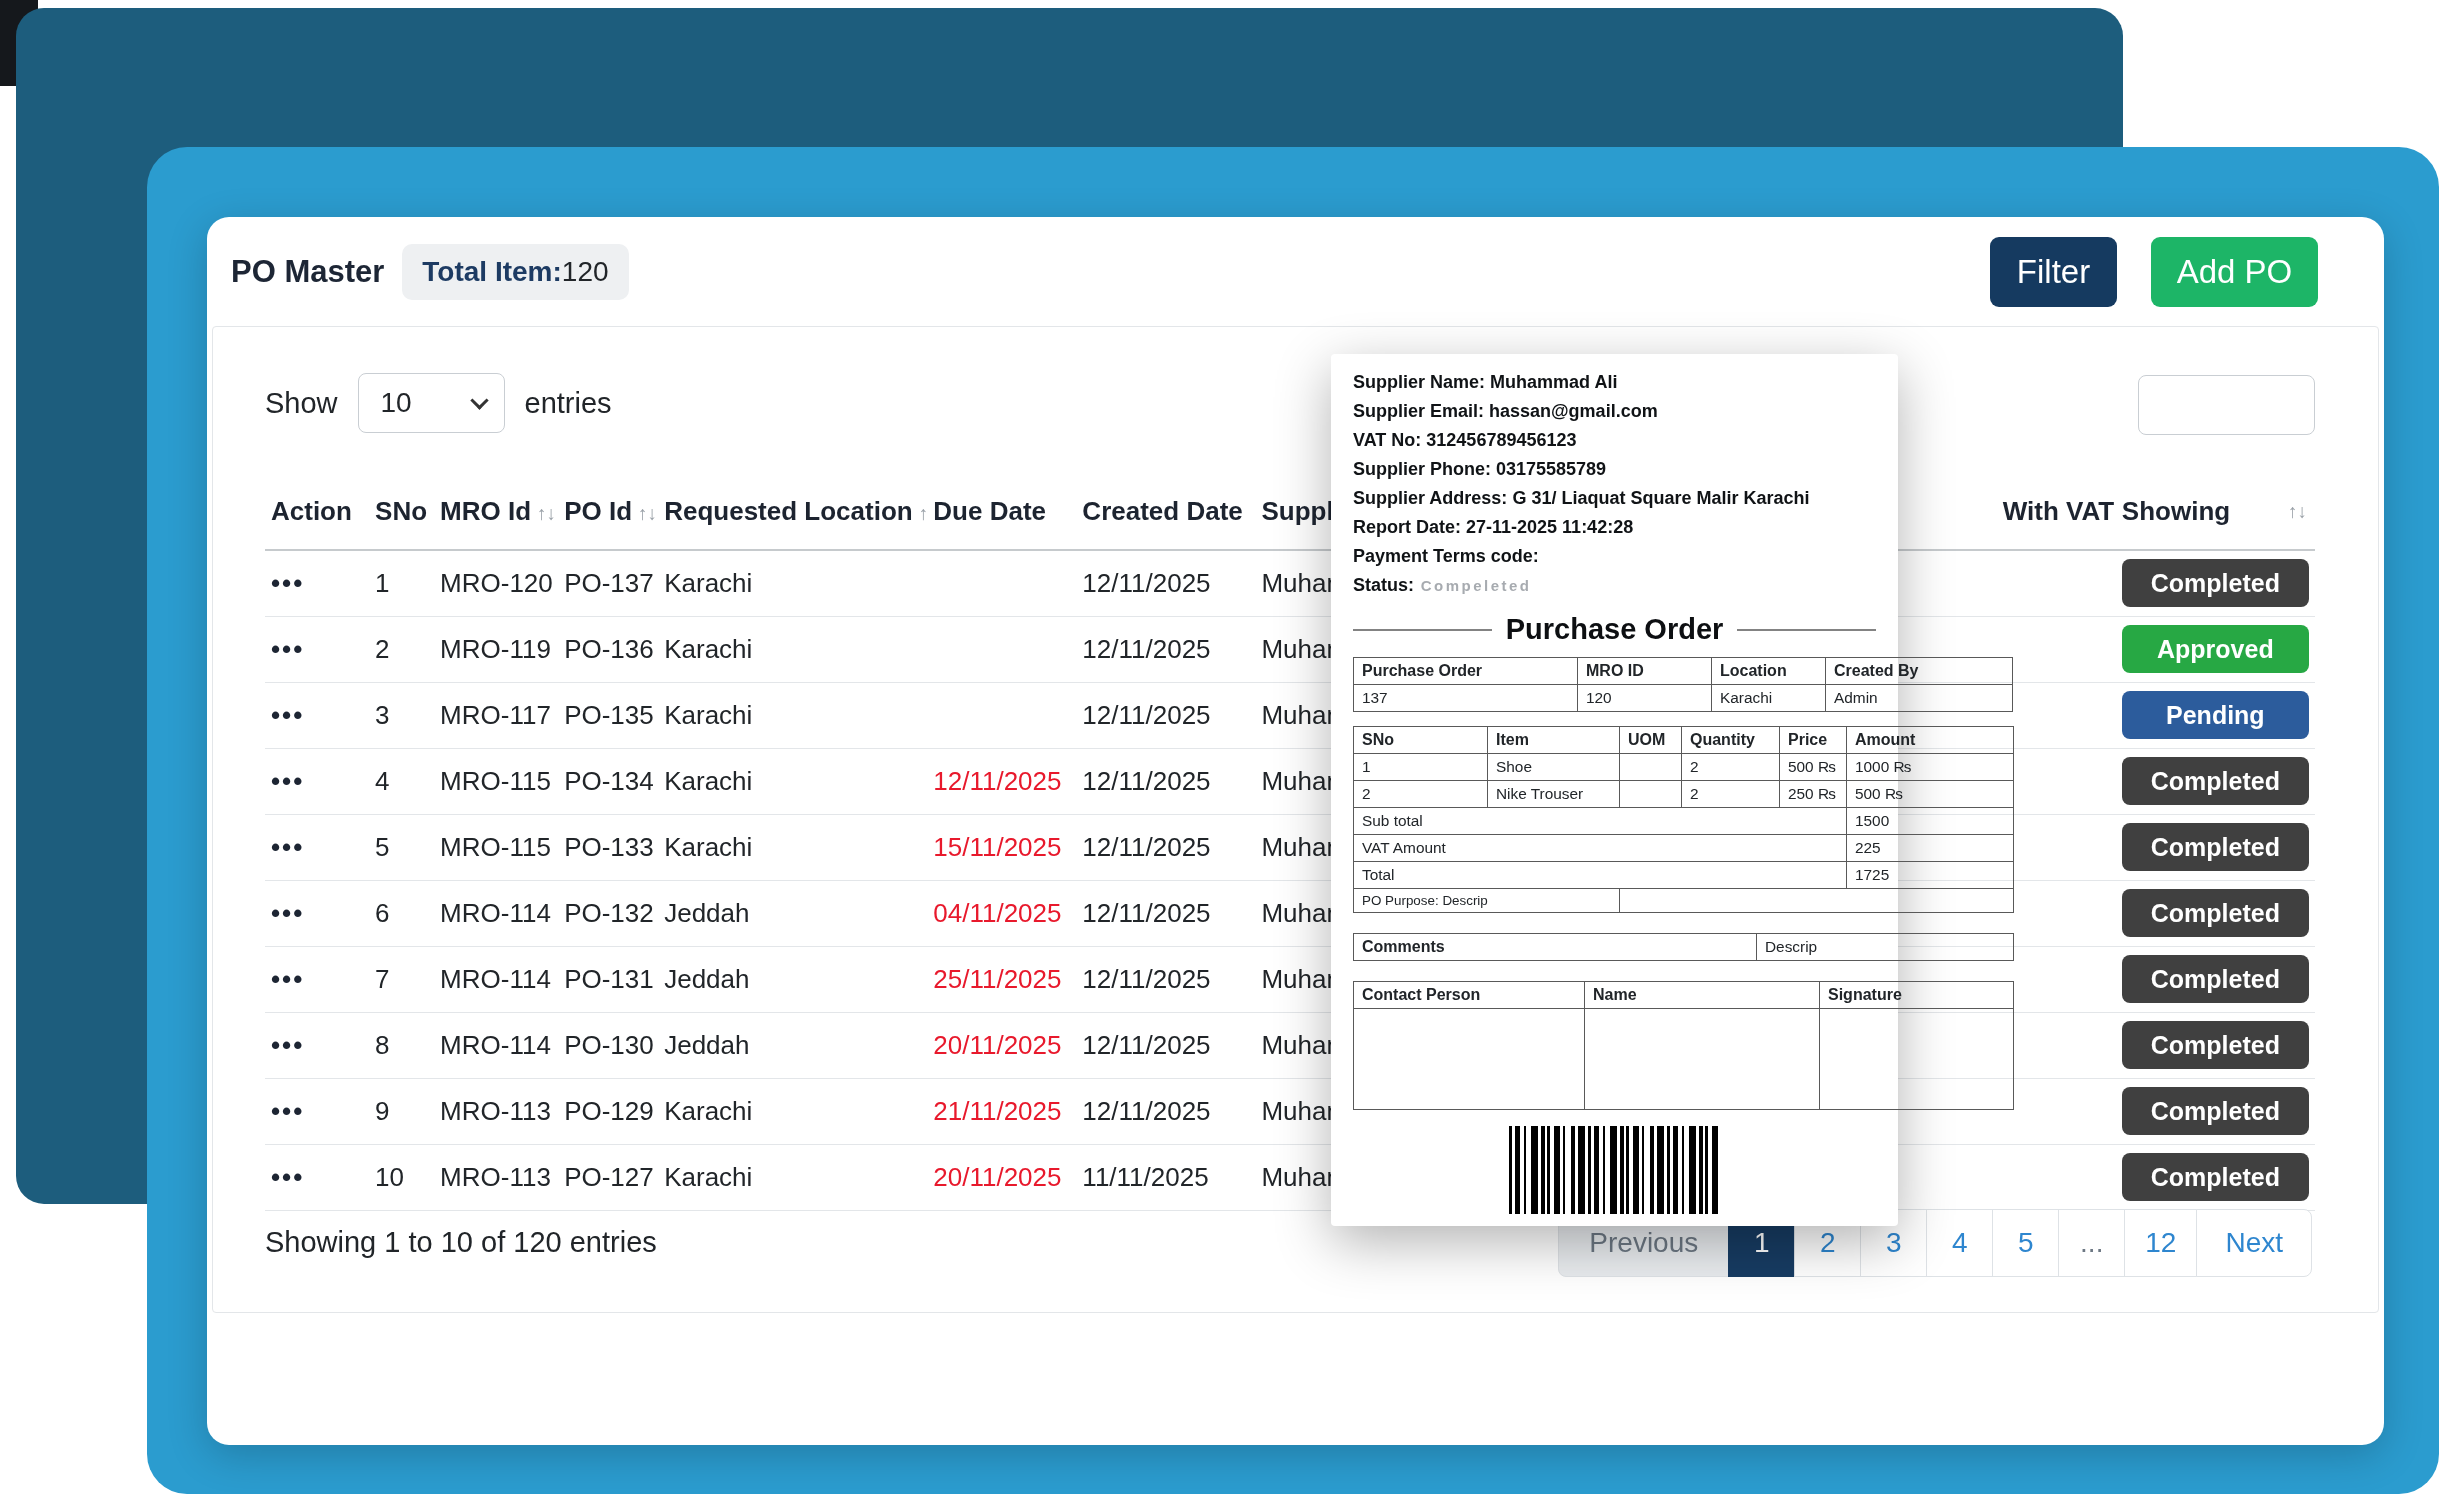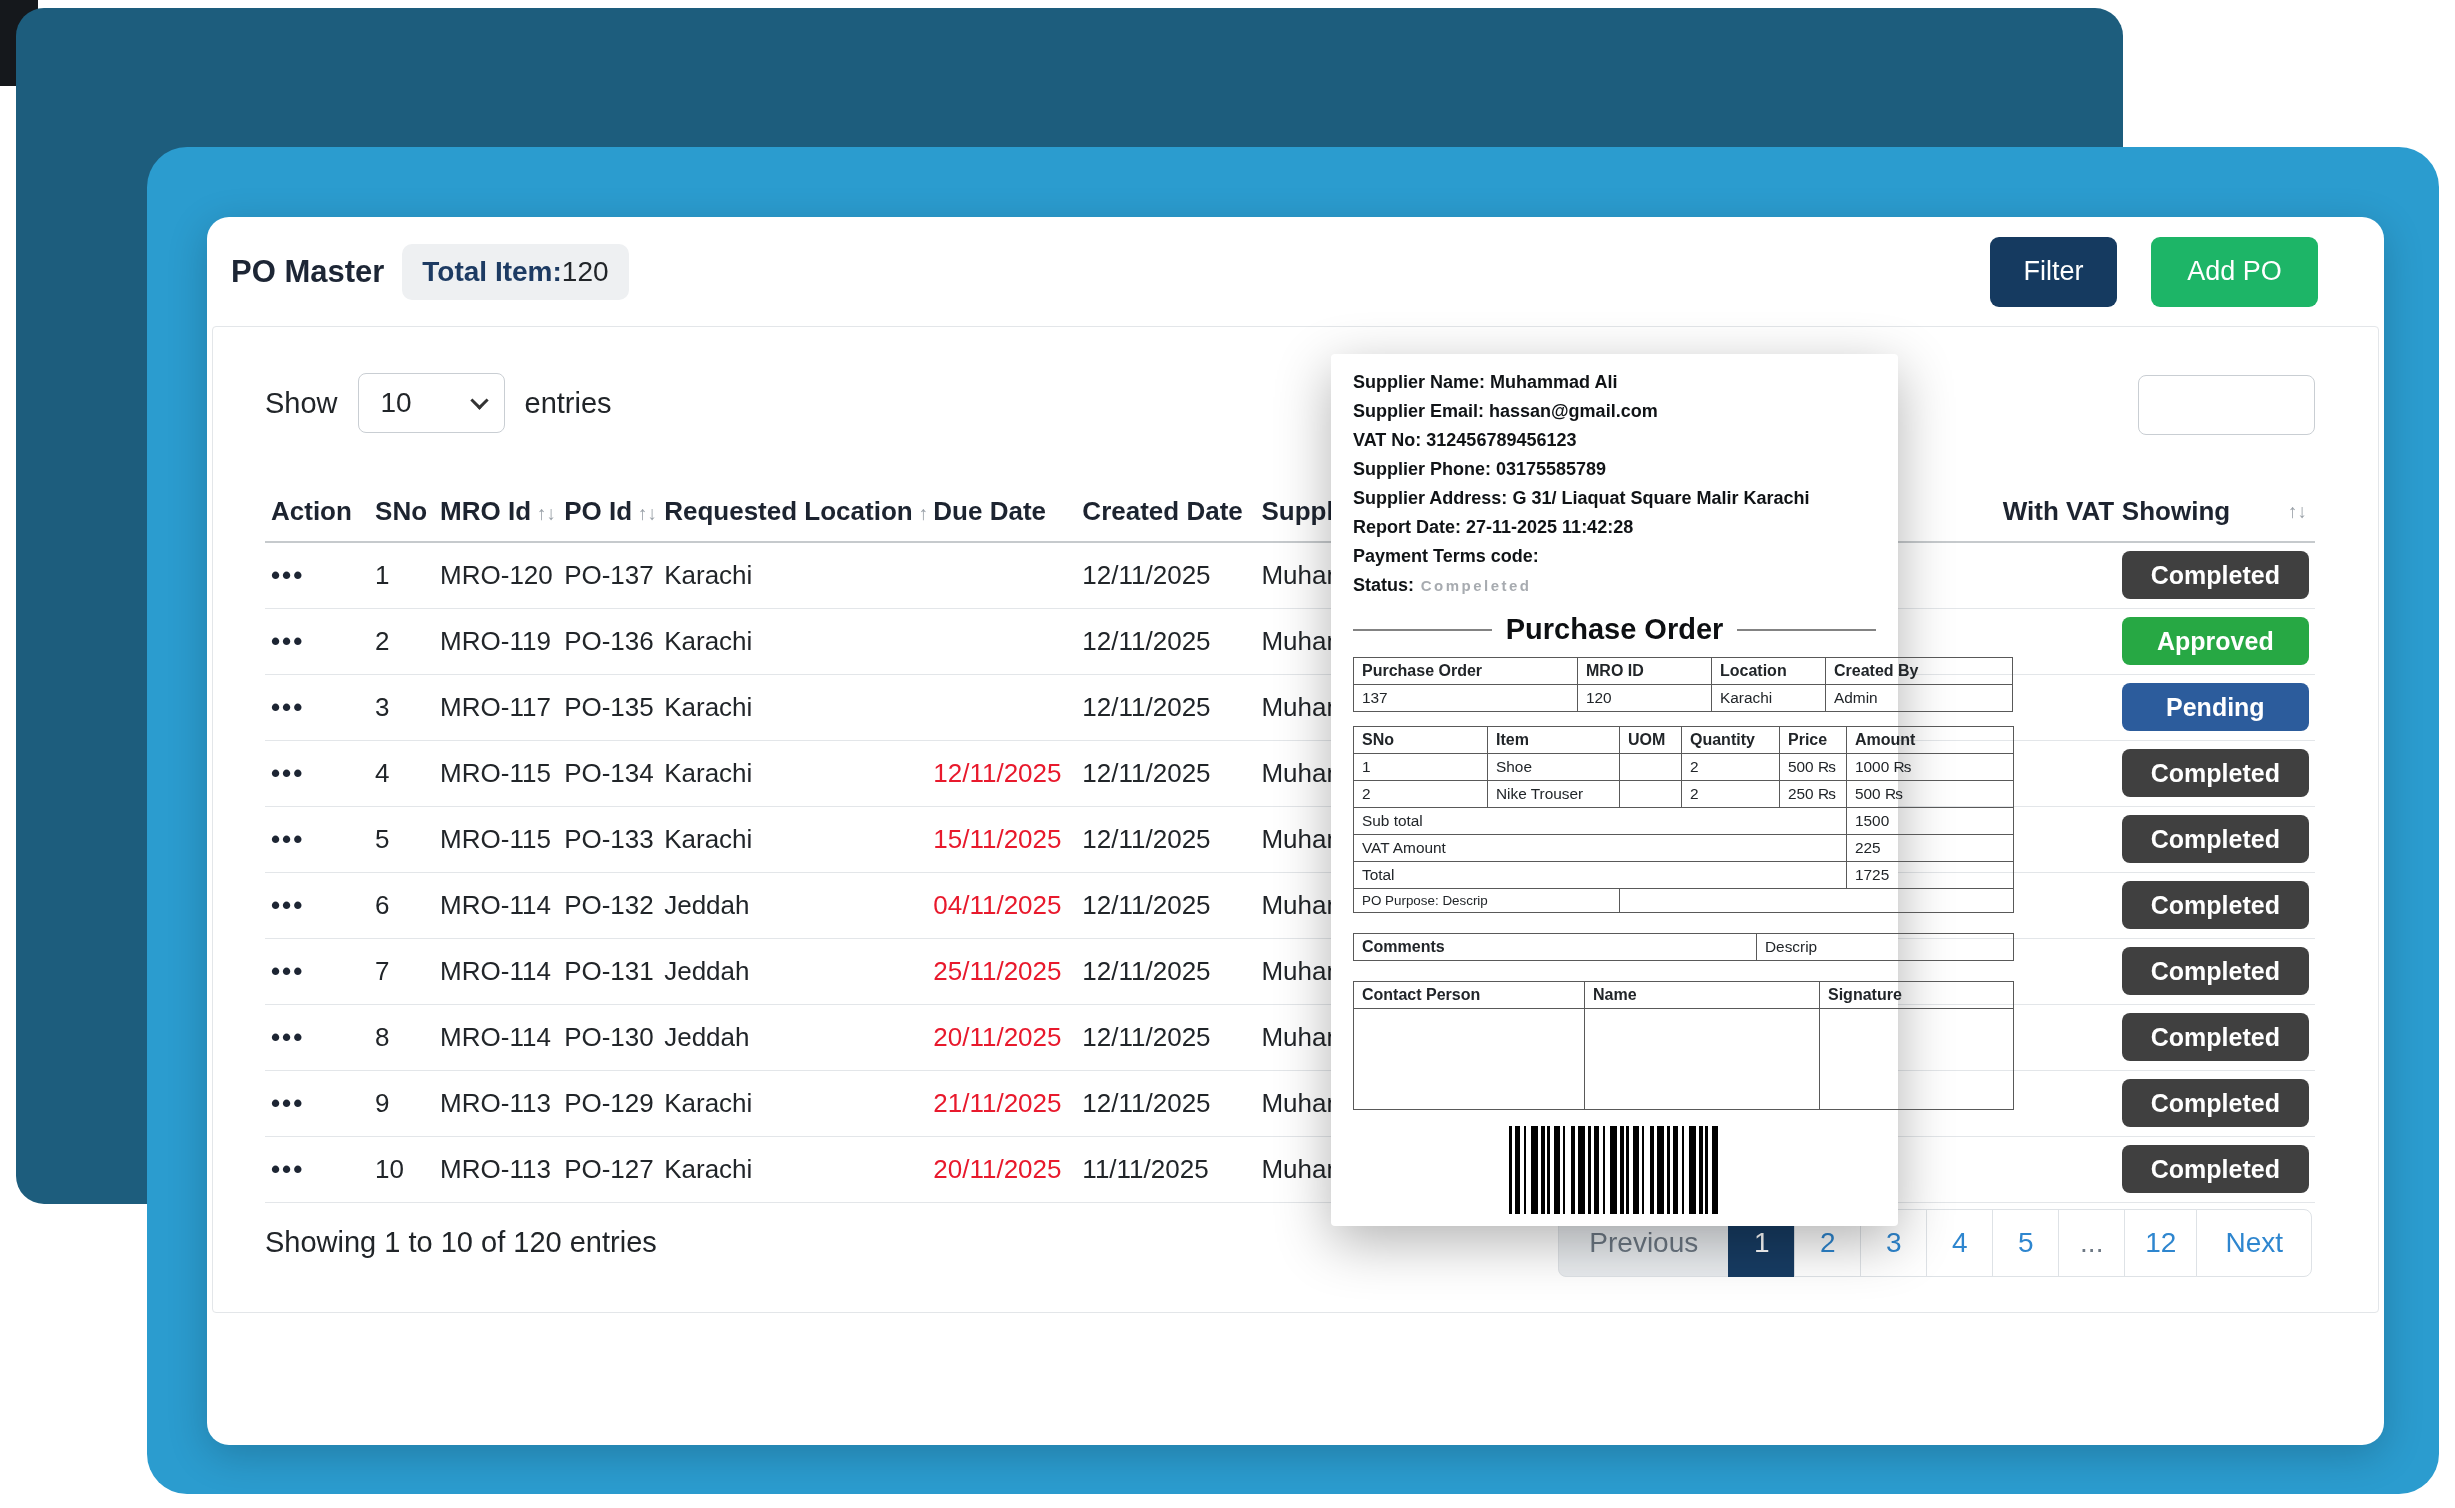--- a/index.html
+++ b/index.html
@@ -14,34 +14,34 @@
   .panel-dark { position:absolute; left:16px; top:8px; width:2107px; height:1196px; background:#1d5d7d; border-radius:28px; }
   .panel-blue { position:absolute; left:147px; top:147px; width:2292px; height:1347px; background:#2b9ccf; border-radius:40px; }
 
   
   .card { position:absolute; left:207px; top:217px; width:2177px; height:1228px; background:#fff; border-radius:22px; box-shadow:0 10px 40px rgba(0,0,0,.20); z-index:2; }
   .card-header { display:flex; align-items:center; height:109px; padding:0 66px 0 24px; }
   .page-title { font-size:31px; font-weight:bold; color:#1d2635; margin-right:18px; }
   .total-badge { background:#eef0f2; border-radius:10px; padding:12px 20px; font-size:28px; display:flex; gap:0; align-items:center; }
   .total-label { font-weight:bold; color:#1d3b63; }
   .total-value { color:#212529; }
-  .btn { border:none; border-radius:9px; color:#fff; font-size:27px; height:70px; display:flex; align-items:center; justify-content:center; cursor:pointer; font-family:inherit; }
+  .btn { border:none; border-radius:9px; color:#fff; font-size:33px; height:70px; display:flex; align-items:center; justify-content:center; cursor:pointer; font-family:inherit; }
   .btn-filter { width:127px; background:#153a60; margin-left:auto; }
   .btn-addpo { width:167px; background:#1db567; margin-left:34px; }
 
   .content-box { position:absolute; left:5px; top:109px; width:2167px; height:987px; border:1px solid #e3e6e9; border-radius:4px; background:#fff; }
 
   .show-row { position:absolute; left:52px; top:46px; display:flex; align-items:center; gap:20px; font-size:29px; }
   .show-select { width:147px; height:60px; border:1px solid #c9ced3; border-radius:8px; display:flex; align-items:center; justify-content:space-between; padding:0 18px 0 22px; font-size:28px; cursor:pointer; background:#fff; }
   .chev { width:13px; height:13px; border-right:3px solid #333; border-bottom:3px solid #333; transform:rotate(45deg); margin-top:-6px; }
   .search-input { position:absolute; left:1925px; top:48px; width:177px; height:60px; border:1px solid #c9ced3; border-radius:8px; font-size:26px; padding:0 16px; font-family:inherit; background:#fff; }
 
   
   .po-table { position:absolute; left:52px; top:161px; width:2050px; border-collapse:collapse; table-layout:fixed; font-size:26px; }
-  .po-table th { font-weight:bold; text-align:left; padding:8px 8px 14px 6px; border-bottom:2px solid #c6cacd; color:#1d2430; cursor:pointer; white-space:nowrap; overflow:hidden; }
+  .po-table th { font-weight:bold; text-align:left; padding:8px 8px 22px 6px; border-bottom:2px solid #c6cacd; color:#1d2430; cursor:pointer; white-space:nowrap; overflow:hidden; }
   .po-table td { padding:0 8px 0 6px; height:66px; border-bottom:1px solid #e3e6e9; white-space:nowrap; overflow:hidden; }
   .th-flex { display:flex; align-items:center; justify-content:space-between; }
   .sort-icon { color:#9aa1a8; font-size:19px; margin-left:6px; font-weight:normal; }
   .due-red { color:#e8192c; }
   .action-dots { color:#1d2533; font-size:26px; letter-spacing:2px; cursor:pointer; font-weight:bold; }
   .badge { display:inline-block; width:187px; height:48px; line-height:48px; text-align:center; color:#fff; font-weight:bold; font-size:25px; border-radius:8px; }
   .badge-completed { background:#404040; }
   .badge-approved { background:#27a844; }
   .badge-pending { background:#2c5c9c; }
 

